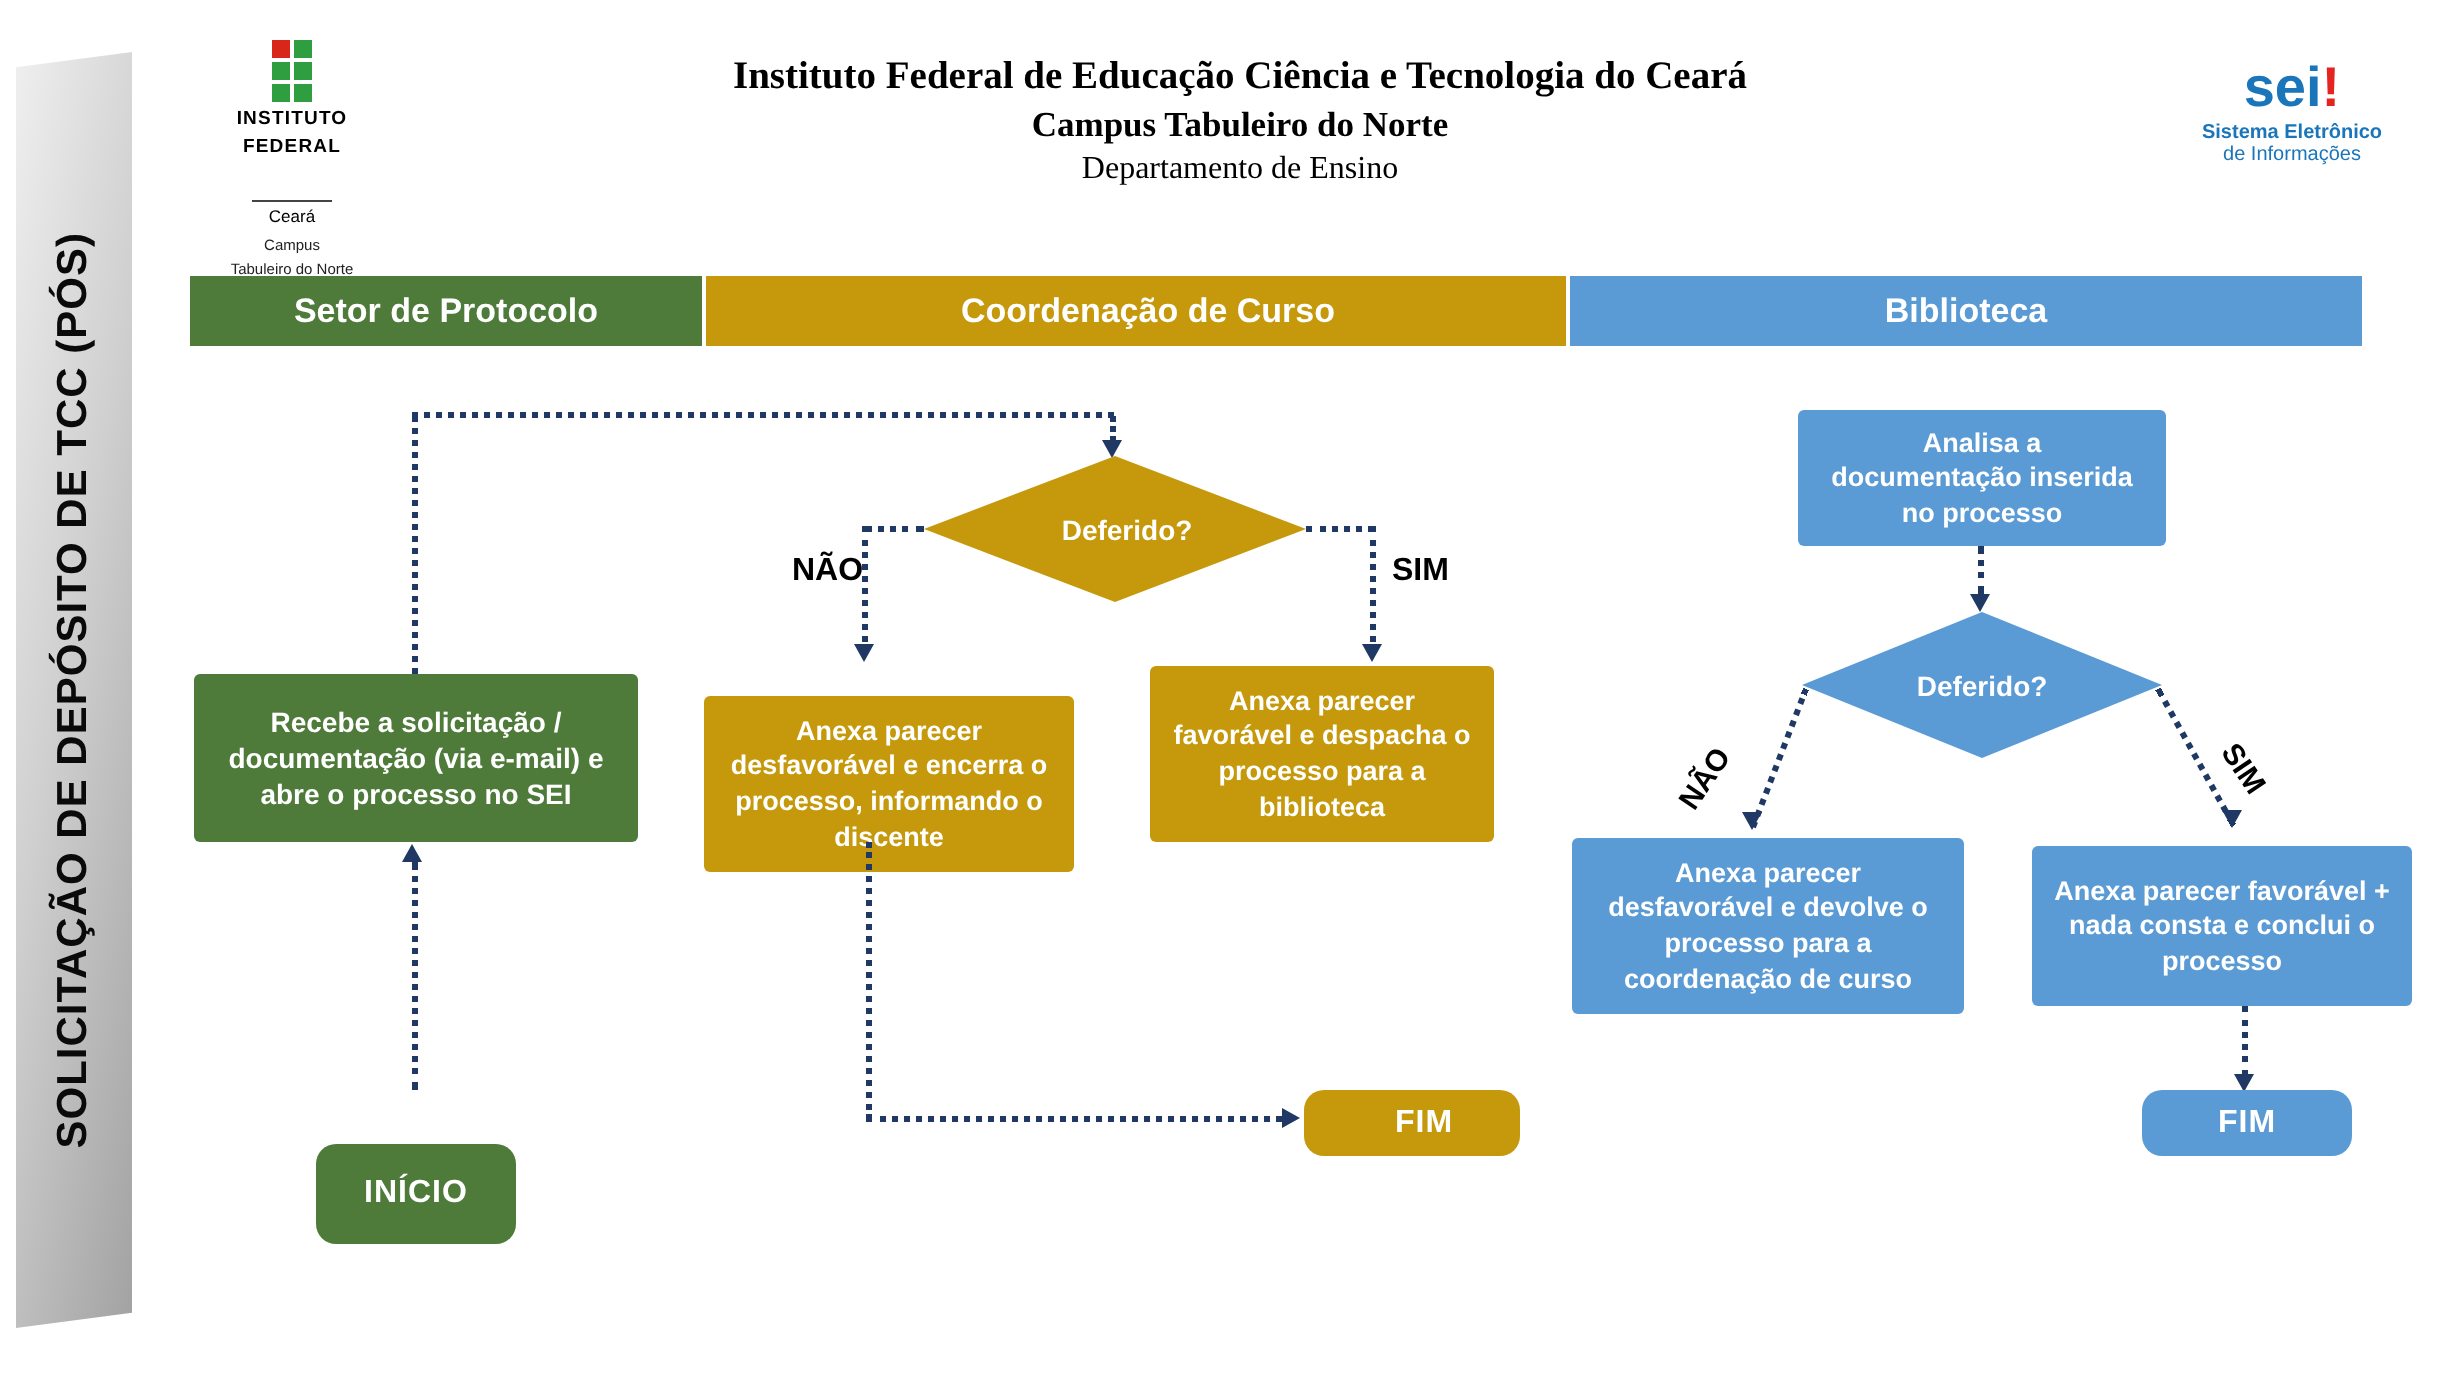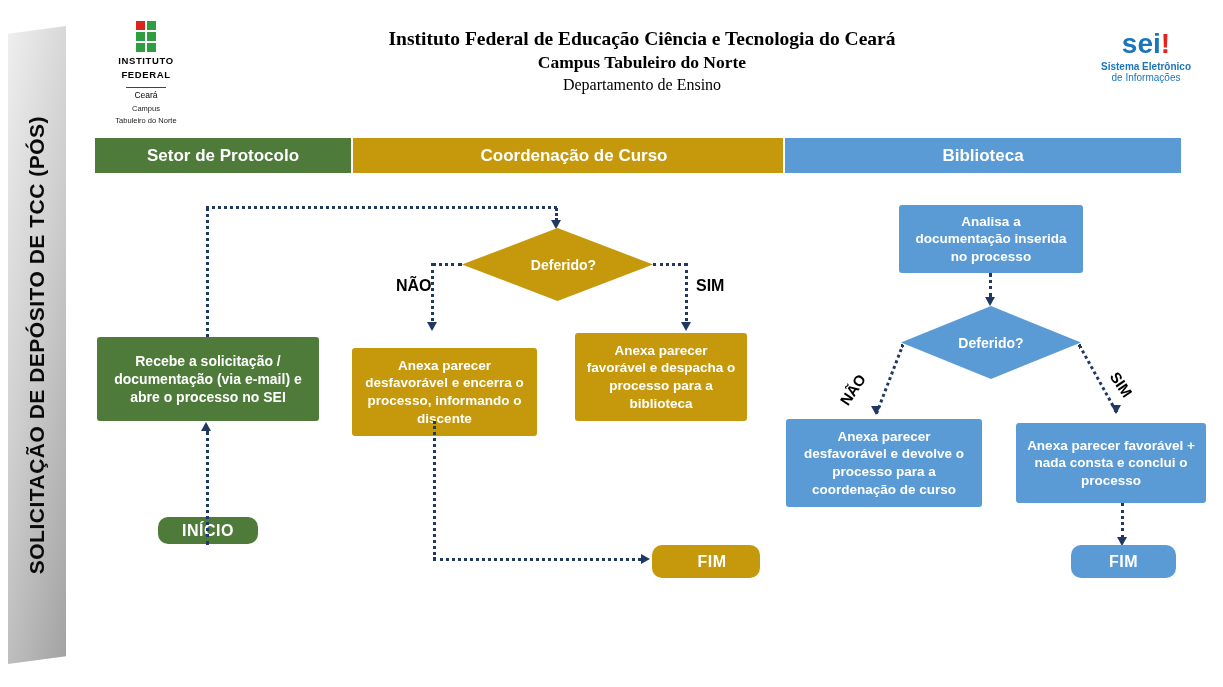--- a/index.html
+++ b/index.html
@@ -9,32 +9,32 @@
 
   
   .side-banner { position:absolute; left:8px; top:26px; width:58px; height:638px;
     background:linear-gradient(100deg,#efefef 0%,#d0d0d0 45%,#a2a2a2 100%);
     clip-path:polygon(0 1.2%, 100% 0, 100% 98.8%, 0 100%);
     display:flex; align-items:center; justify-content:center; }
   .side-banner-text { writing-mode:vertical-rl; transform:rotate(180deg);
     font-size:21px; font-weight:bold; color:#0a0a0a; letter-spacing:.5px; white-space:nowrap; }
 
   
-  .header-titles { position:absolute; left:287px; top:28px; width:710px; text-align:center;
+  .header-titles { position:absolute; left:265px; top:28px; width:710px; text-align:center;
     font-family:"Liberation Serif", serif; color:#000; }
   .h1 { font-size:19.5px; font-weight:bold; }
   .h2 { font-size:17.5px; font-weight:bold; margin-top:2px; }
   .h3 { font-size:16px; margin-top:3px; }
 
   .ifce-logo { position:absolute; left:100px; top:16px; width:92px; text-align:center; }
   .ifce-icon { display:inline-grid; grid-template-columns:repeat(2,9px); gap:2px; }
   .ifce-icon .sq { width:9px; height:9px; background:#2f9e41; }
   .ifce-icon .sq.red { background:#d8261b; }
   .ifce-name { font-size:9.5px; font-weight:bold; letter-spacing:.6px; line-height:1.2; margin-top:3px; }
-  .ifce-state { display:inline-block; font-size:8.5px; border-top:1px solid #444; padding:2px 8px 0; margin-top:6px;text-align:center; }
+  .ifce-state { display:inline-block; font-size:8.5px; border-top:1px solid #444; padding:2px 8px 0; margin-top:20px;text-align:center; }
   .ifce-campus { font-size:7.5px; color:#222; line-height:1.3; margin-top:2px; }
 
   .sei-logo { position:absolute; left:1096px; top:30px; width:100px; text-align:center; }
   .sei-word { font-size:28px; font-weight:bold; color:#1b75bb; line-height:1; }
   .sei-bang { color:#e52320; }
   .sei-sub1 { font-size:10px; font-weight:bold; color:#1b75bb; margin-top:3px; }
   .sei-sub2 { font-size:10px; color:#1b75bb; }
 
   
   .lane { position:absolute; top:138px; height:35px; color:#fff; font-size:17px; font-weight:bold;
@@ -102,21 +102,21 @@
     <div class="sei-word"><span>sei</span><span class="sei-bang">!</span></div>
     <div class="sei-sub1">Sistema Eletrônico</div>
     <div class="sei-sub2">de Informações</div>
   </div>
 
   <div class="lane bg-green" style="left:95px; width:256px;">Setor de Protocolo</div>
   <div class="lane bg-gold" style="left:353px; width:430px;">Coordenação de Curso</div>
   <div class="lane bg-blue" style="left:785px; width:396px;">Biblioteca</div>
 
   <div class="box bg-green" style="left:97px; top:337px; width:222px; height:84px; font-size:14px;">Recebe a solicitação / documentação (via e-mail) e abre o processo no SEI</div>
-  <div class="term bg-green" style="left:158px; top:517px; width:100px; height:27px;text-align:right;">INÍCIO</div>
+  <div class="term bg-green" style="left:158px; top:572px; width:100px; height:50px;text-align:right;">INÍCIO</div>
 
   <div class="vline" style="left:206px; top:431px; height:114px;"></div>
   <div class="arr arr-up" style="left:201px; top:422px;"></div>
 
   <div class="vline" style="left:206px; top:208px; height:129px;"></div>
   <div class="hline" style="left:206px; top:206px; width:351px;"></div>
   <div class="vline" style="left:555px; top:208px; height:13px;"></div>
   <div class="arr arr-down" style="left:551px; top:220px;"></div>
 
   <div class="diamond bg-gold" style="left:462px; top:228px; width:191px; height:73px;">

